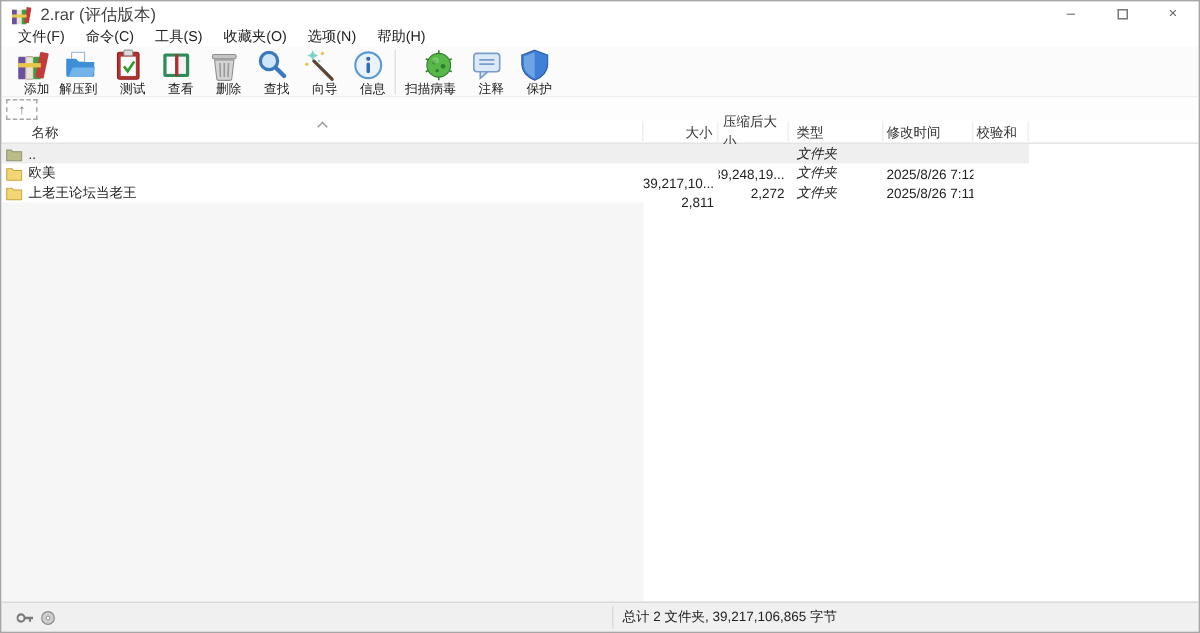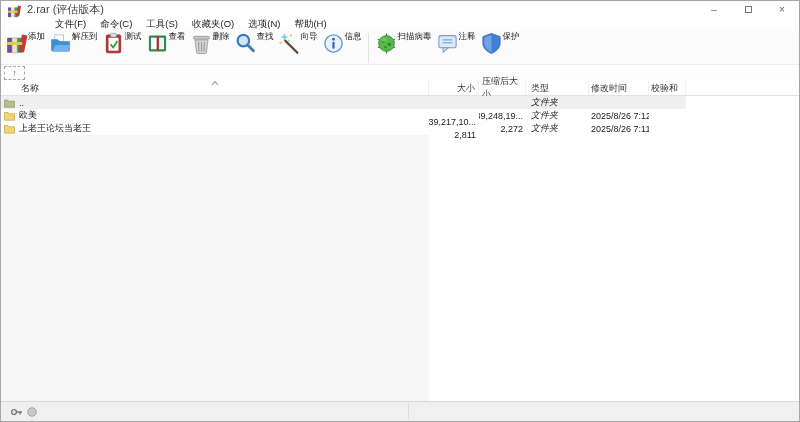--- a/index.html
+++ b/index.html
@@ -12,26 +12,26 @@
   }
   
   .titlebar { height:17px; display:flex; align-items:center; background:#ffffff; flex:0 0 auto; }
   .app-icon { width:13px; height:12px; margin-left:7px; flex:0 0 auto; }
   .title-text { font-size:11px; color:#444; margin-left:6px; white-space:nowrap; }
   .win-controls { margin-left:auto; display:flex; height:100%; }
   .win-btn { width:34px; height:100%; display:flex; align-items:center; justify-content:center;
              color:#666; font-size:10px; line-height:1; }
   .win-btn .maxbox { width:7px; height:7px; border:1px solid #777; display:inline-block; }
   
-  .menubar { height:13px; display:flex; align-items:center; padding-left:4px; background:#ffffff; flex:0 0 auto;margin-left:43px; }
+  .menubar { height:13px; display:flex; align-items:center; padding-left:4px; background:#ffffff; flex:0 0 auto; }
   .menu-item { font-size:9.5px; color:#222; padding:0 7px; white-space:nowrap; }
   
   .toolbar { height:34px; background:#fbfbfb; border-bottom:1px solid #eeeeee;
              display:flex; align-items:flex-start; padding:1px 0 0 2px; flex:0 0 auto; }
-  .tb-btn { display:flex; flex-direction:row; align-items:flex-start; padding:0 2px; min-width:32px; }
+  .tb-btn { display:flex; flex-direction:column; align-items:flex-end; padding:0 2px; min-width:32px; }
   .tb-ico { width:23px; height:23px; display:block; }
   .tb-ico svg { width:23px; height:23px; display:block; }
   .tb-lbl { font-size:8.5px; line-height:9px; color:#222; white-space:nowrap; margin-top:0; }
   .tb-sep { width:1px; height:30px; background:#e2e2e2; margin:1px 4px 0 4px; flex:0 0 auto; }
   
   .addressbar { height:16px; background:#fdfdfd; display:flex; align-items:center; padding-left:3px; flex:0 0 auto; }
   .up-btn { width:21px; height:14px; border:1px dashed #a8a8a8; color:#707070;
             font-size:9px; line-height:12px; text-align:center; background:#fdfdfd; }
   
   .lheader { height:15px; display:flex; font-size:9px; color:#333; background:#ffffff;
@@ -342,15 +342,16 @@
         </svg>
       </span>
       <span class="sb-ico">
         <svg width="10" height="10" viewBox="0 0 10 10">
           <circle cx="5" cy="5" r="4.2" fill="#cfcfcf" stroke="#8a8a8a" stroke-width="0.8"></circle>
           <circle cx="5" cy="5" r="1.3" fill="#ffffff" stroke="#8a8a8a" stroke-width="0.6"></circle>
         </svg>
       </span>
     </div>
     <div class="sb-divider"></div>
+    <span class="sb-total">总计 2 文件夹, 39,217,106,865 字节</span>
   </div>
 
 </div>
 
 </body></html>

